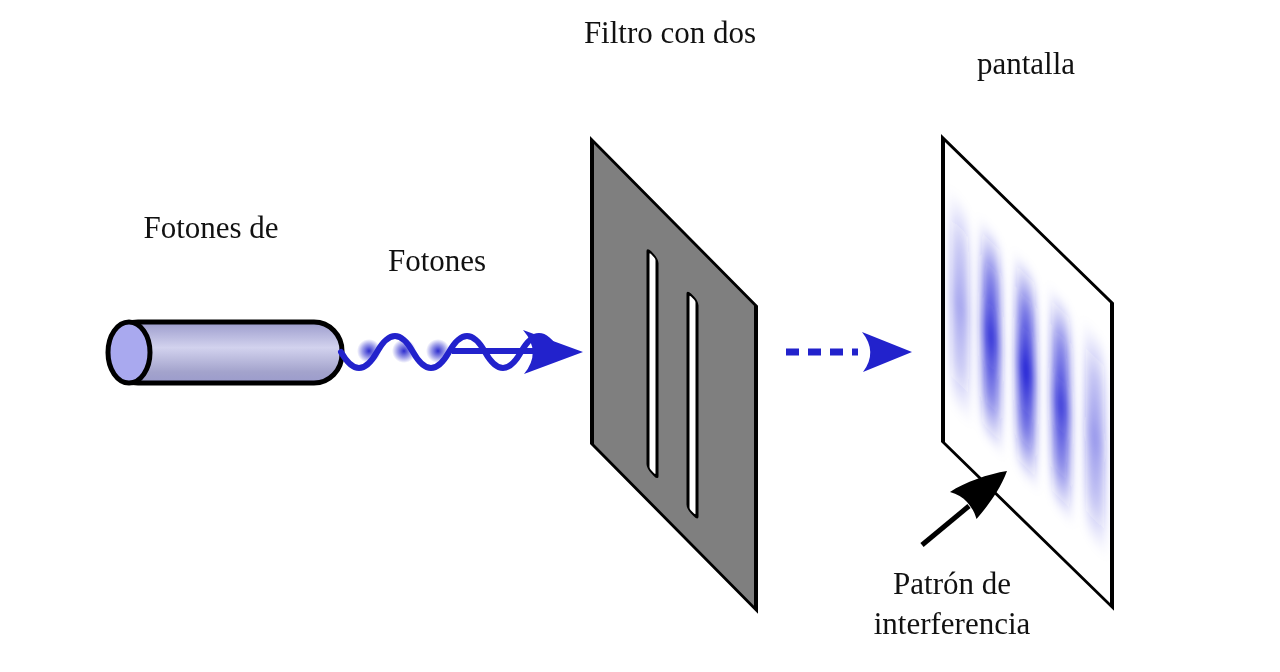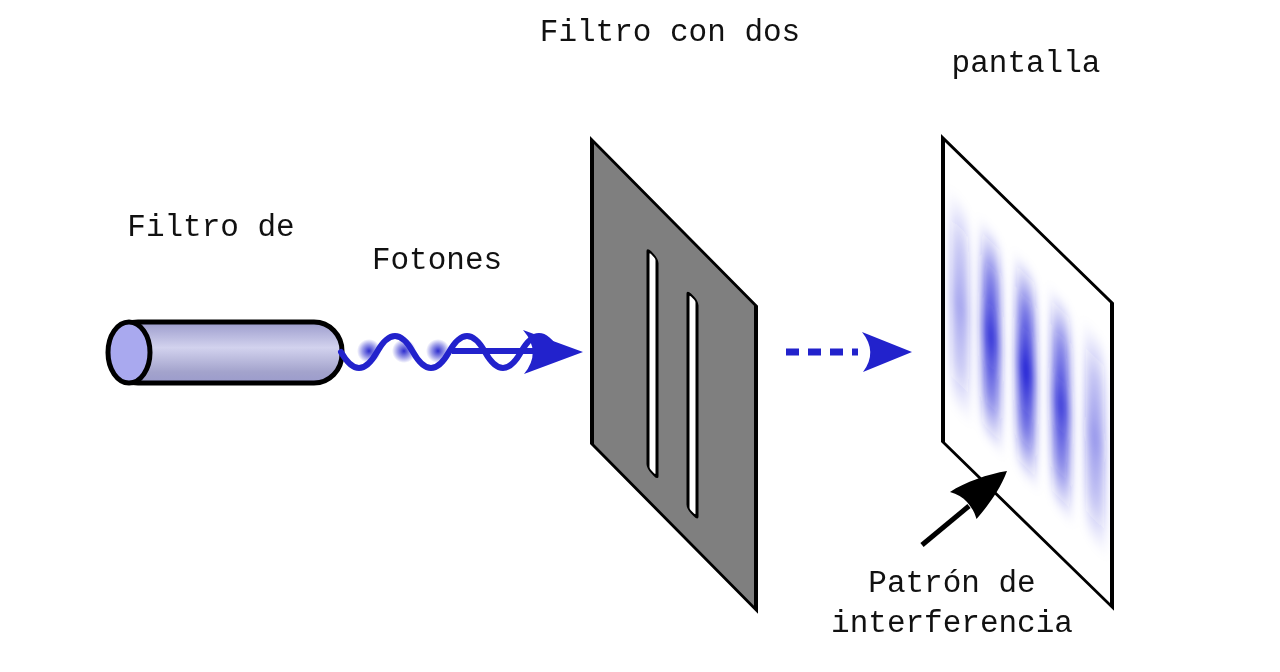--- a/index.html
+++ b/index.html
@@ -1,19 +1,19 @@
 <!DOCTYPE html>
 <html><head>
 <meta charset="utf-8">
 <style>
   html,body{margin:0;padding:0;background:#fff;}
   #stage{
     position:relative;width:1280px;height:660px;overflow:hidden;
     background:var(--background,#fff);
-    font-family:Liberation Mono, monospace;
+    font-family:Liberation Serif, serif;
   }
   .label{
     position:absolute;
     font-size:31px;line-height:40px;
     color:var(--text,#111);
     text-align:center;
     transform:translateX(-50%);
     white-space:nowrap;
   }
   svg{position:absolute;left:0;top:0;}
@@ -106,21 +106,21 @@
 
   <div class="label" style="left:670px;top:13px;">
     <div>Filtro con dos</div>
   </div>
 
   <div class="label" style="left:1026px;top:44px;">
     <div>pantalla</div>
   </div>
 
   <div class="label" style="left:211px;top:208px;">
-    <div>Filtro de</div>
+    <div>Fotones de</div>
   </div>
 
   <div class="label" style="left:437px;top:241px;">
     <div>Fotones</div>
   </div>
 
   <div class="label" style="left:952px;top:564px;">
     <div>Patrón de</div>
     <div>interferencia</div>
   </div>

